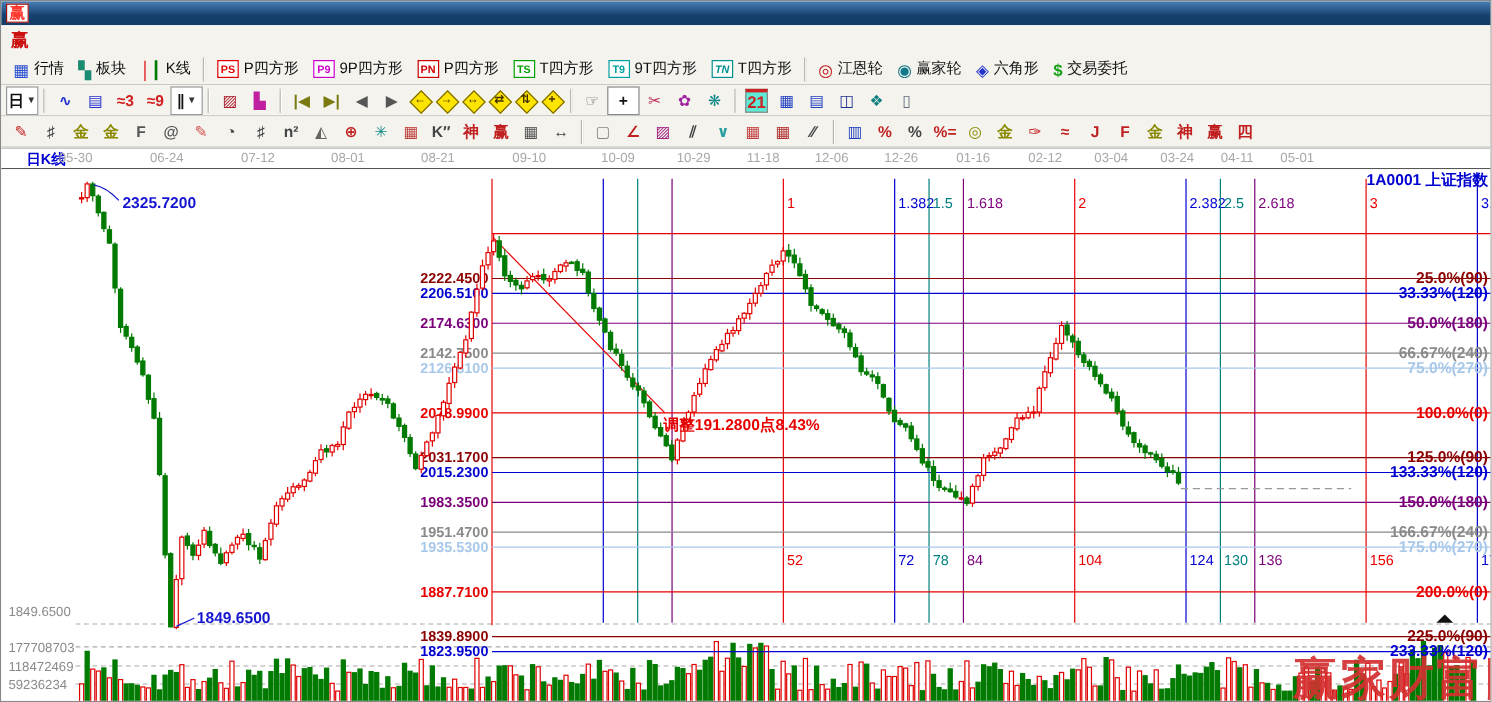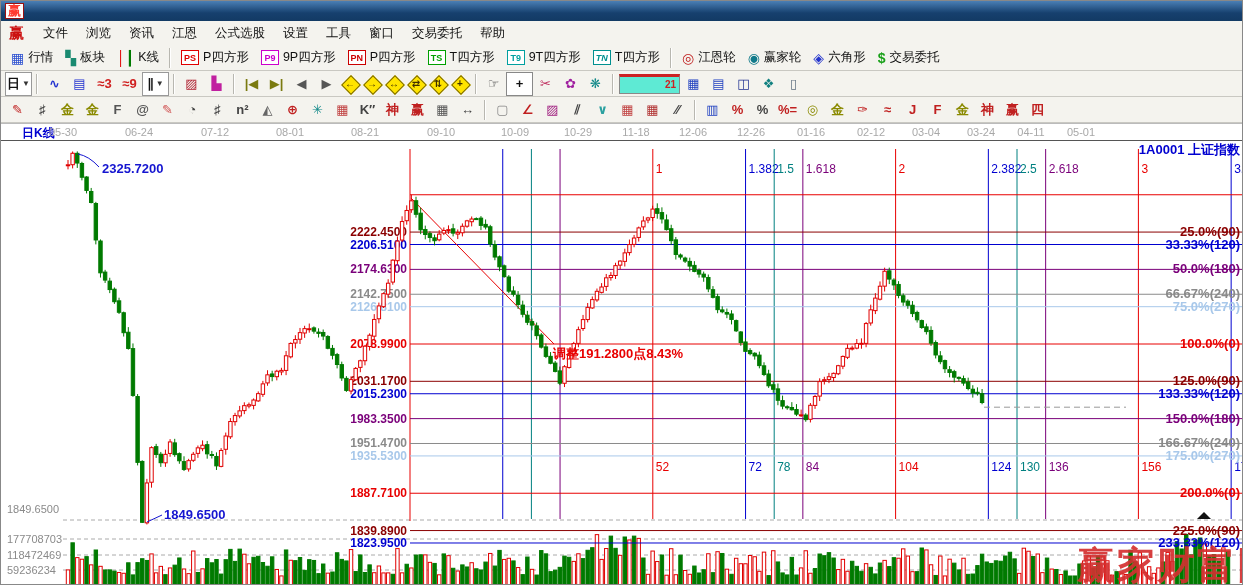--- a/index.html
+++ b/index.html
@@ -30,52 +30,40 @@
   .tb-btn2{min-width:23px;height:22px;display:flex;align-items:center;justify-content:center;
     font-size:13px;font-weight:bold;cursor:default;flex:0 0 auto;padding:0 1px;}
   .tb-btn2.pressed{background:#fff;border:1px solid #888;}
   .drop{font-size:8px;color:#333;margin-left:2px;}
   .diamond-wrap{position:relative;width:22px;height:22px;flex:0 0 auto;}
   .diamond{position:absolute;left:5px;top:5px;width:12px;height:12px;background:#ffe400;
     border:1px solid #7a6800;transform:rotate(45deg);}
   .diamond-ar{position:absolute;left:0;top:0;width:22px;height:22px;display:flex;align-items:center;
     justify-content:center;font-size:10px;font-weight:bold;color:#403000;}
   .cal{width:17px;height:16px;border:1px solid #888;border-top:3px solid #cc2222;background:#5eead4;
-    font-size:10px;font-weight:bold;color:#cc2222;display:flex;align-items:center;justify-content:center;padding-left:42px;}
+    font-size:14px;font-weight:bold;color:#cc2222;display:flex;align-items:center;justify-content:center;}
   
   #datebar{position:absolute;left:0;top:122px;width:1243px;height:18px;background:#fff;
     border-top:1px solid #bbb;border-bottom:1px solid #555;box-sizing:border-box;}
   #datebar .mode{position:absolute;left:21px;top:1px;font-size:12px;font-weight:bold;color:#0000d0;}
   .dtick{position:absolute;top:2px;font-size:11px;color:#a8a8a8;transform:translateX(-50%);}
   
   #chartwrap{position:absolute;left:0;top:140px;width:1243px;height:445px;background:#fff;overflow:hidden;}
   svg text{font-family:"Liberation Sans","DejaVu Sans",sans-serif;}
 </style>
 </head>
 <body>
 <div id="app">
 
 <div id="titlebar">
   <span class="logo">赢</span>
 </div>
 
 <div id="menubar">
   <span class="logo">赢</span>
-  <span id="menu-items" style="display: flex;">
-        <span class="menu-item">文件</span>
-        <span class="menu-item">浏览</span>
-        <span class="menu-item">资讯</span>
-        <span class="menu-item">江恩</span>
-        <span class="menu-item">公式选股</span>
-        <span class="menu-item">设置</span>
-        <span class="menu-item">工具</span>
-        <span class="menu-item">窗口</span>
-        <span class="menu-item">交易委托</span>
-        <span class="menu-item">帮助</span>
-      </span>
 </div>
 
 <div id="toolbar1" class="toolbar">
       <span class="tb1-btn">
         <span class="iglyph" style="color: rgb(43, 79, 208);">▦</span>
         <span>行情</span>
       </span>
       <span class="tb1-btn">
         <span class="iglyph" style="color: rgb(26, 138, 112);">▚</span>
         <span>板块</span>

